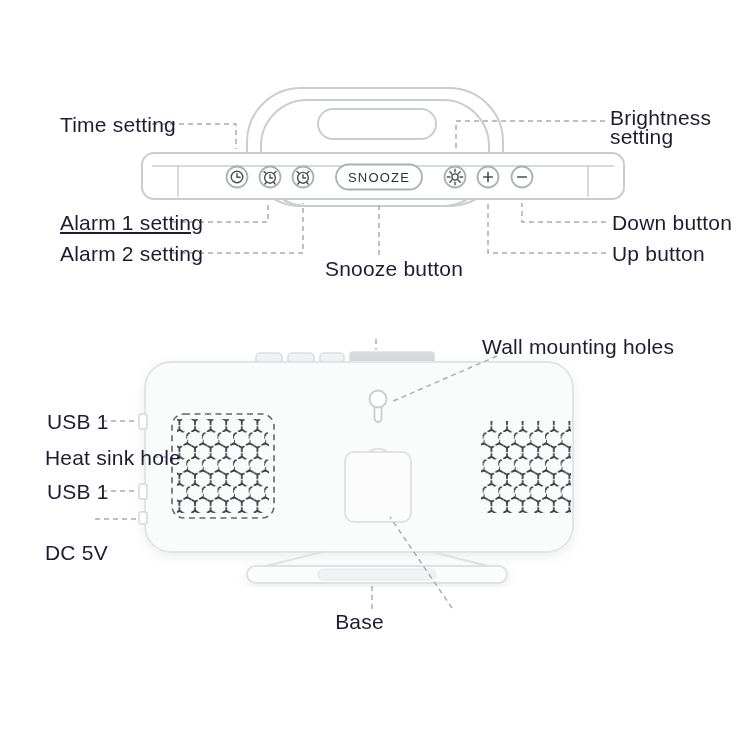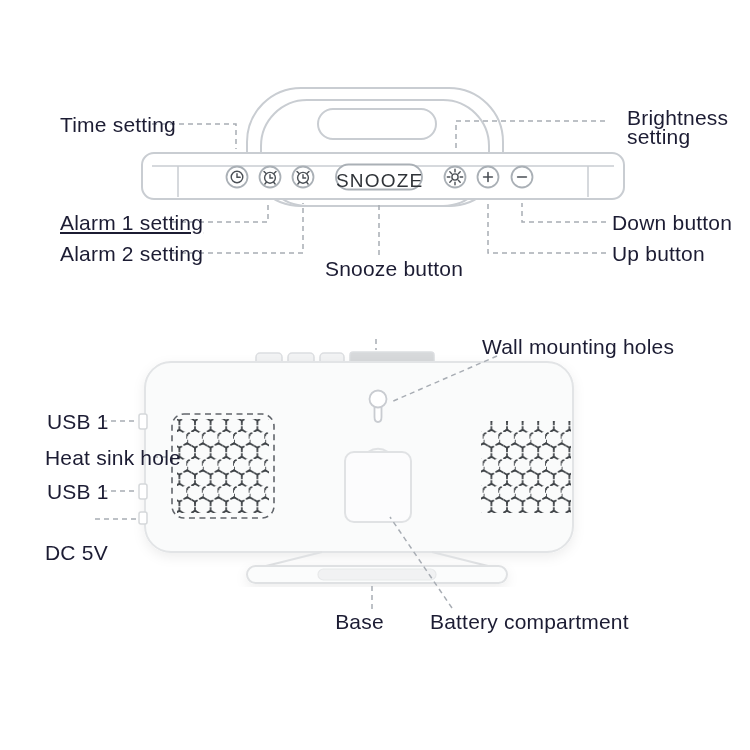--- a/index.html
+++ b/index.html
@@ -20,21 +20,21 @@
     letter-spacing:.2px;
     color:#1c1c33;
     white-space:nowrap;
   }
   .label.wrap { white-space:normal; }
   .label.center { text-align:center; }
   .snooze-text {
     position:absolute;
     left:336px; top:170px; width:86px;
     text-align:center;
-    font-size:19px;
+    font-size:13px;
     letter-spacing:1.2px;
     color:#2f3338;
     white-space:nowrap;
   }
 </style>
 </head>
 <body>
 
 <div class="stage">
 
@@ -166,28 +166,27 @@
       <path d="M102,491 L138,491"></path>
       <path d="M95,519 L138,519"></path>
       <path d="M372,609 L372,586"></path>
       <path d="M452,608 L390,517"></path>
     </g>
   </svg>
 
   <div class="snooze-text">SNOOZE</div>
 
   <div class="label" style="left:60px; top:115px;">Time setting</div>
-  <div class="label wrap" style="left:610px; top:108px; width:96px;margin-left:17px;">Brightness setting</div>
+  <div class="label wrap" style="left:610px; top:108px; width:96px;">Brightness setting</div>
   <div class="label" style="left:60px; top:213px;text-decoration:underline;">Alarm 1 setting</div>
   <div class="label" style="left:60px; top:244px;">Alarm 2 setting</div>
   <div class="label center" style="left:325px; top:259px; width:110px;">Snooze button</div>
   <div class="label" style="left:612px; top:213px;">Down button</div>
   <div class="label" style="left:612px; top:244px;">Up button</div>
 
   <div class="label" style="left:482px; top:337px;">Wall mounting holes</div>
   <div class="label" style="left:47px; top:412px;">USB 1</div>
   <div class="label" style="left:45px; top:448px;">Heat sink hole</div>
   <div class="label" style="left:47px; top:482px;">USB 1</div>
   <div class="label" style="left:45px; top:510px;margin-top:33px;">DC 5V</div>
   <div class="label center" style="left:327px; top:612px; width:65px;">Base</div>
-  <div class="label" style="left:430px; top:612px;">Battery compartment</div>
 
 </div>
 
 </body></html>

